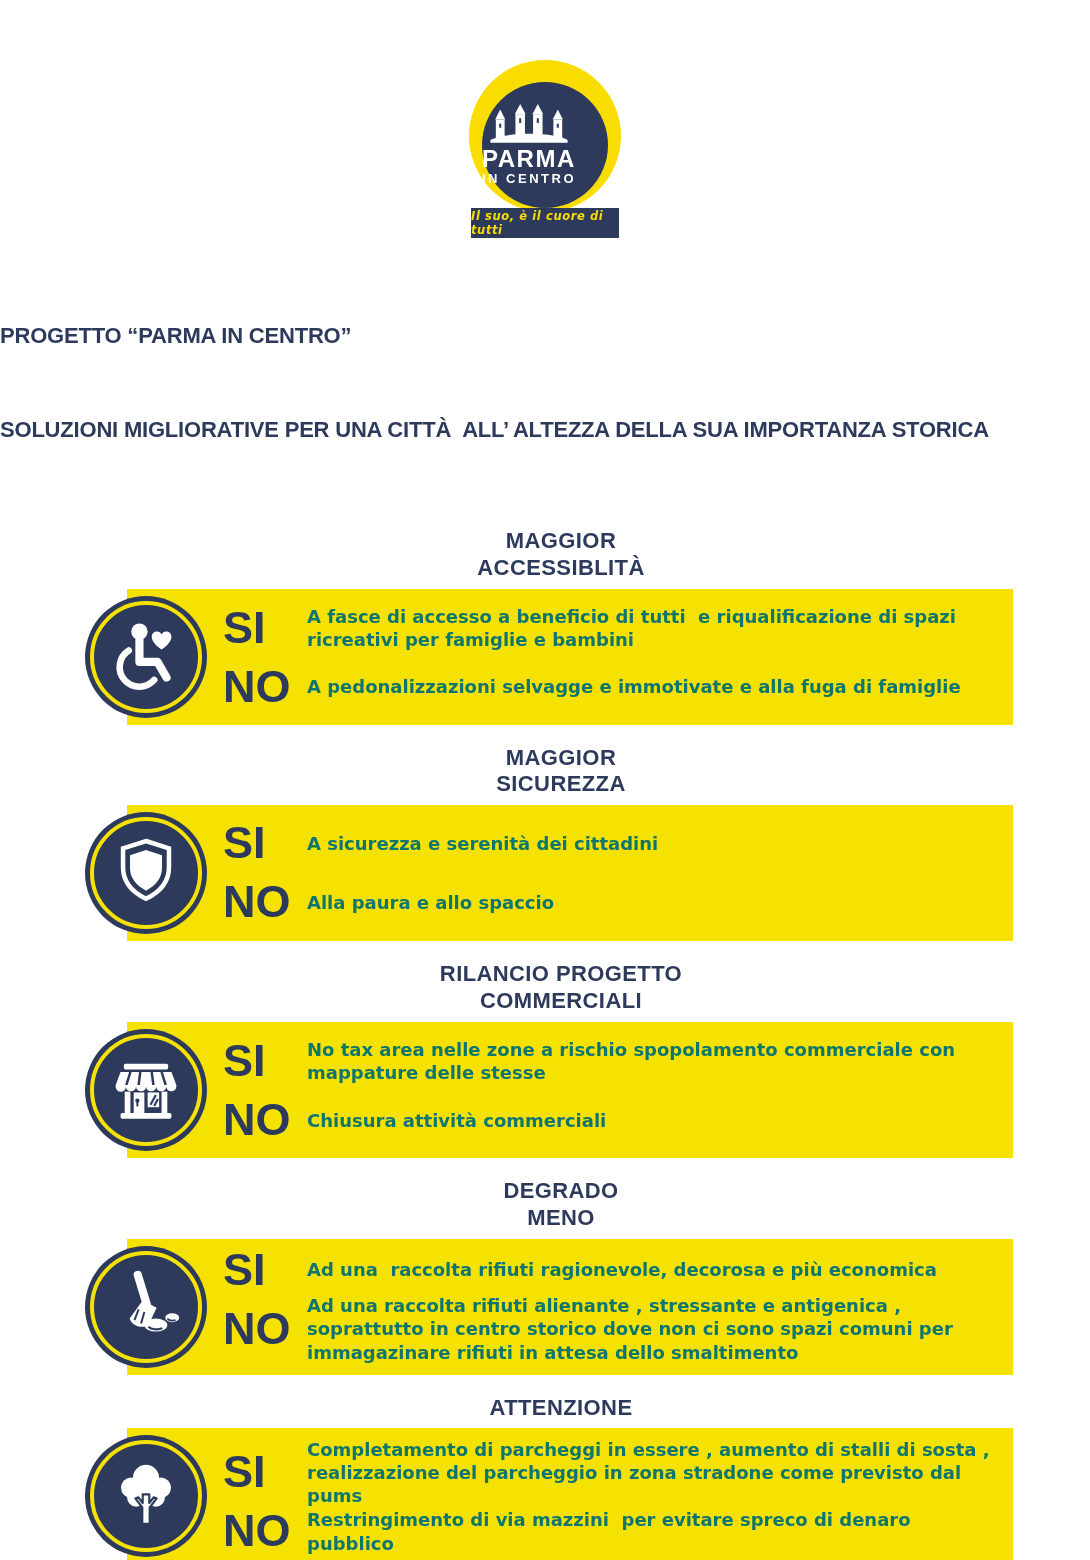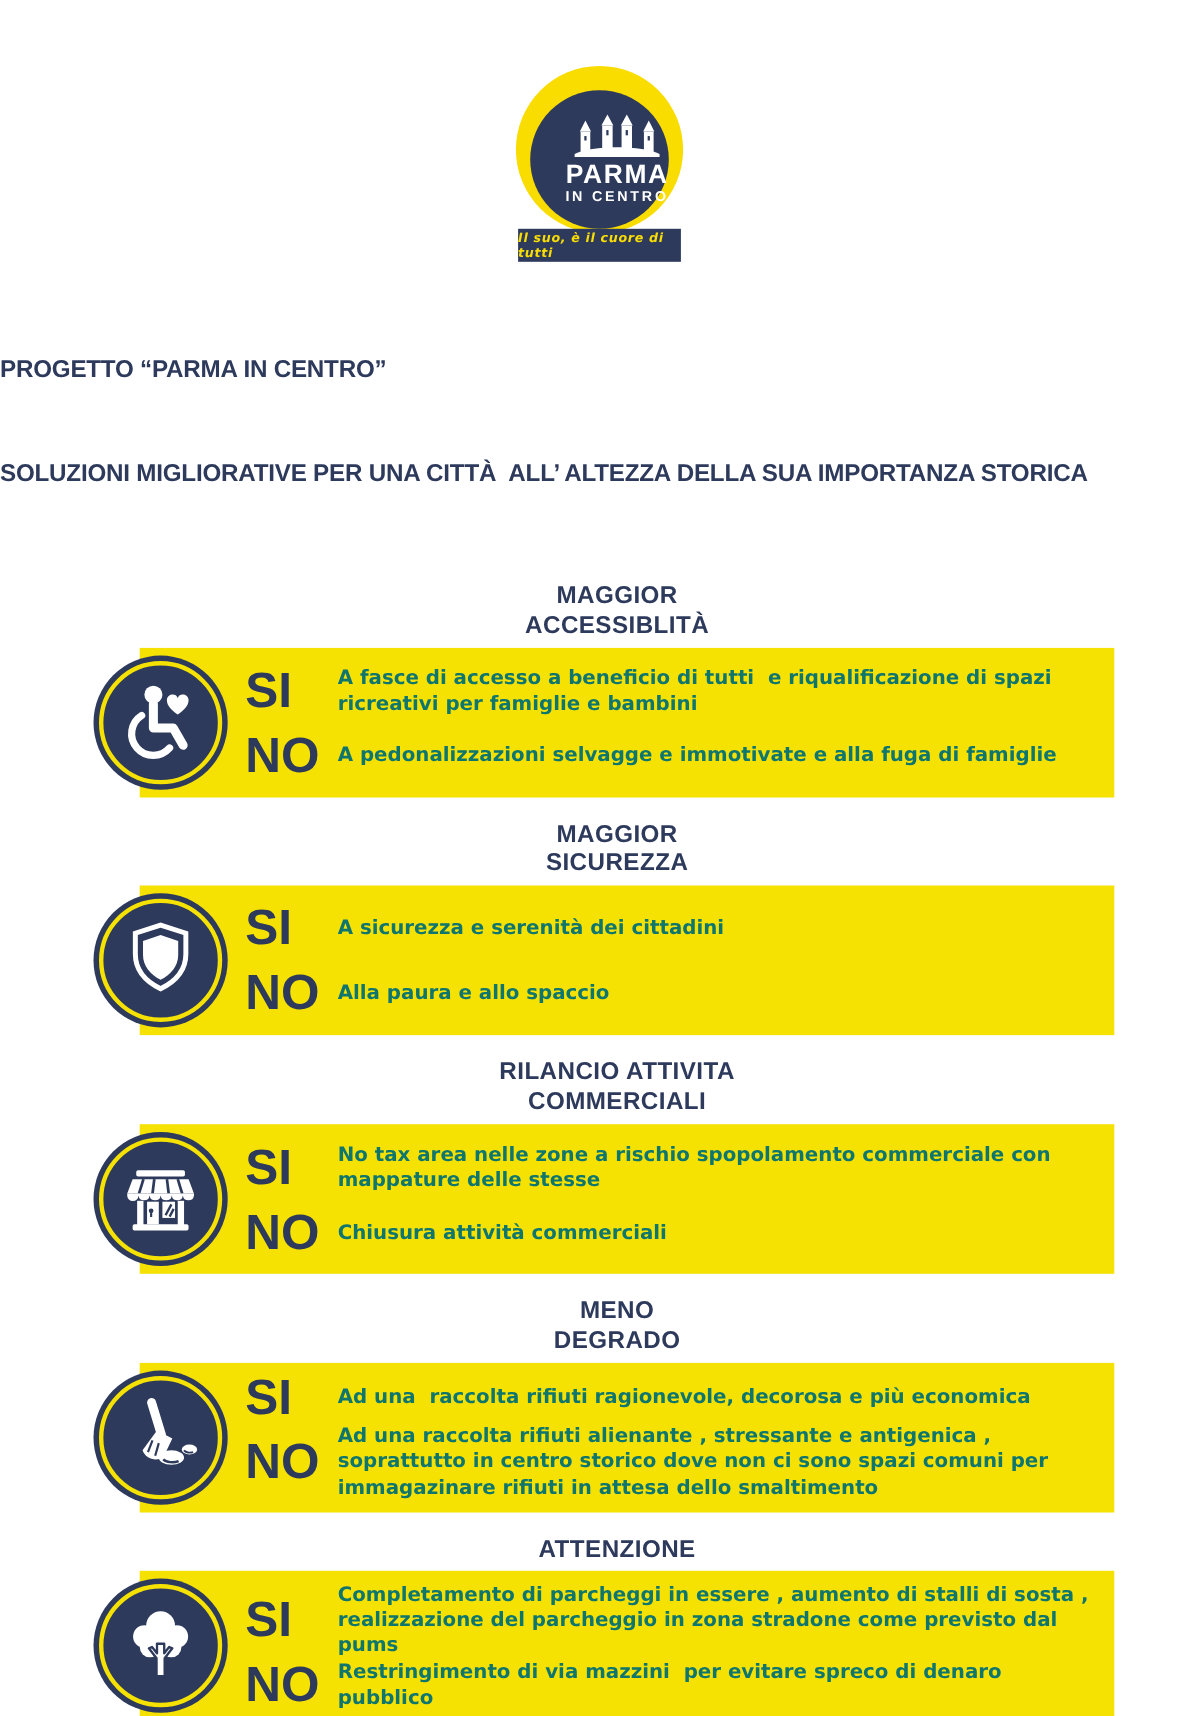--- a/index.html
+++ b/index.html
@@ -3,21 +3,21 @@
 <meta charset="utf-8">
 <style>
   html,body{margin:0;padding:0;}
   body{width:1090px;height:1560px;background:#fff;font-family:"DejaVu Sans","Liberation Sans",sans-serif;color:#2D3A5C;}
   .page{position:relative;width:1090px;height:1560px;overflow:hidden;background:#fff;}
 
   
   .logo{position:relative;width:160px;height:178px;margin:60px auto 0;}
   .logo-outer{position:absolute;left:4px;top:0;width:152px;height:152px;border-radius:50%;background:#F9DC00;}
   .logo-inner{position:absolute;left:17px;top:22px;width:126px;height:126px;border-radius:50%;background:#2D3A5C;
-              display:flex;flex-direction:column;align-items:flex-end;justify-content:center;}
+              display:flex;flex-direction:column;align-items:flex-start;justify-content:center;}
   .logo-inner svg{width:94px;height:42px;margin-bottom:2px;}
   .logo-title{color:#fff;font-weight:bold;font-size:24px;letter-spacing:1.5px;line-height:1.05;font-family:"Liberation Sans",sans-serif;}
   .logo-subtitle{color:#fff;font-weight:bold;font-size:13px;letter-spacing:2.5px;line-height:1.25;font-family:"Liberation Sans",sans-serif;}
   .logo-banner{position:absolute;left:6px;right:6px;bottom:0;height:30px;background:#2D3A5C;display:flex;align-items:center;justify-content:flex-start;}
   .logo-banner span{color:#F9DC00;font-size:11.5px;font-weight:bold;font-style:italic;letter-spacing:.6px;}
 
   
   .main-title{margin-top:20px;font-weight:bold;font-size:22px;line-height:1.42;
               letter-spacing:-0.2px;color:#2D3A5C;font-family:"Liberation Sans",sans-serif;white-space:pre-wrap;}
 
@@ -129,21 +129,21 @@
           <div class="entry">
             <div class="entry-label">NO</div>
             <div class="entry-text">Alla paura e allo spaccio</div>
           </div>
         </div>
       </div>
     </div>
 
     <div class="section">
       <div class="section-title">
-        <div>RILANCIO ATTIVITA</div>
+        <div>RILANCIO PROGETTO</div>
         <div>COMMERCIALI</div>
       </div>
       <div class="row">
         <div class="icon-circle">
           <div class="icon-ring"></div>
           <svg viewBox="0 0 100 100">
             <rect x="23" y="18" width="54" height="7" rx="2" fill="#fff"></rect>
             <path d="M19 28 H81 L87 44 H13 Z" fill="#fff"></path>
             <g stroke="#2D3A5C" stroke-width="3" fill="none">
               <line x1="31" y1="28" x2="26" y2="44"></line>
@@ -173,22 +173,22 @@
           <div class="entry">
             <div class="entry-label">NO</div>
             <div class="entry-text">Chiusura attività commerciali</div>
           </div>
         </div>
       </div>
     </div>
 
     <div class="section">
       <div class="section-title">
+        <div>DEGRADO</div>
         <div>MENO</div>
-        <div>DEGRADO</div>
       </div>
       <div class="row">
         <div class="icon-circle">
           <div class="icon-ring"></div>
           <svg viewBox="0 0 100 100">
             <path d="M40 11 L51 47" stroke="#fff" stroke-width="10" stroke-linecap="round" fill="none"></path>
             <path d="M46 42 L63 51 L53 72 C44 77 33 73 30 64 Z" fill="#fff"></path>
             <g stroke="#2D3A5C" stroke-width="2.4" fill="none">
               <line x1="41" y1="53" x2="36" y2="66"></line>
               <line x1="48" y1="56" x2="44" y2="70"></line>

